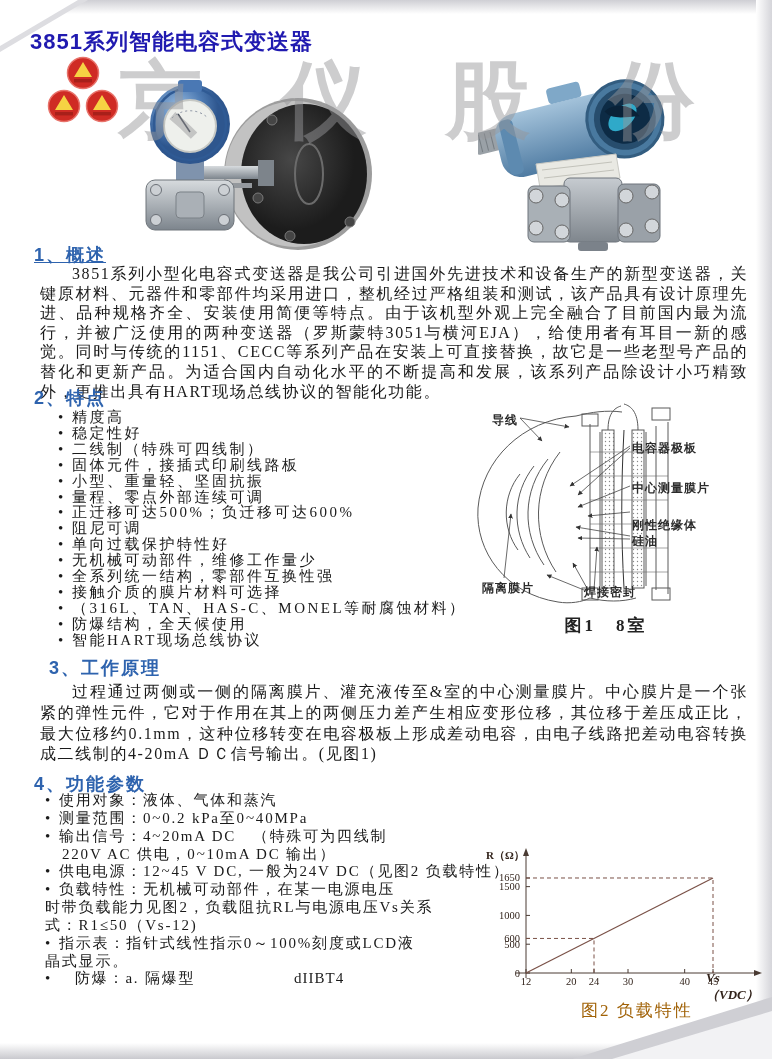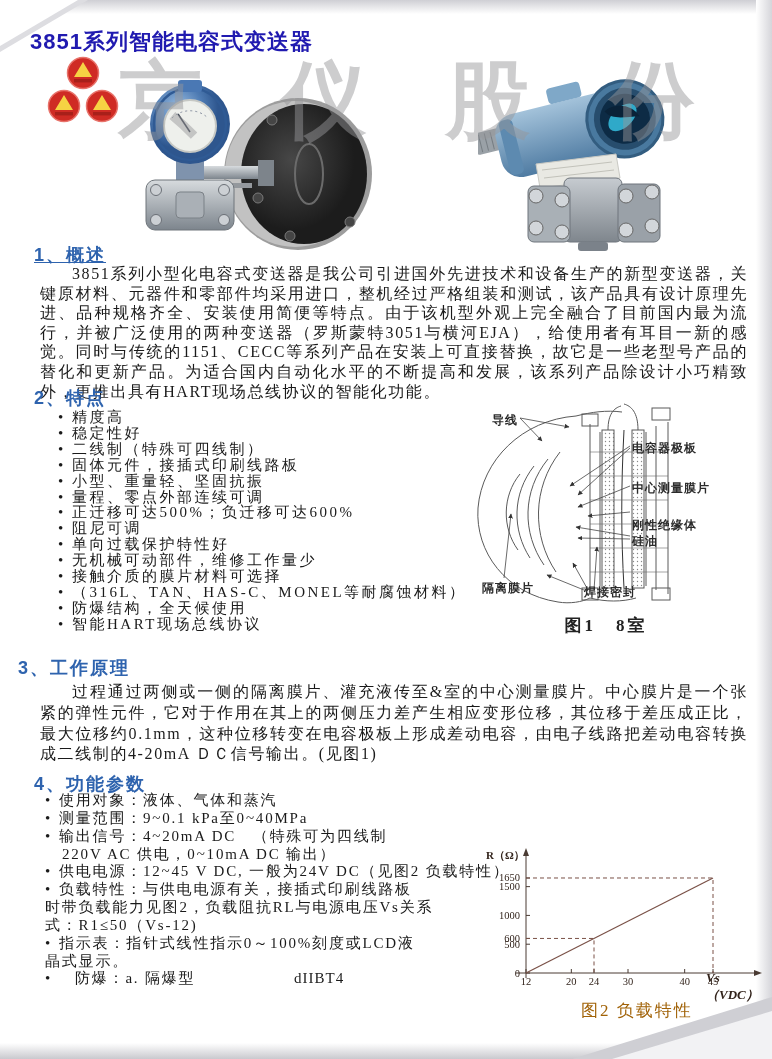--- a/index.html
+++ b/index.html
@@ -18,21 +18,21 @@
   .title{left:30px;top:27px;font-family:"Liberation Sans",sans-serif;font-weight:bold;
          font-size:22px;color:#201ab0;letter-spacing:1px;white-space:nowrap;z-index:7;}
   .watermark{left:118px;top:44px;font-family:"Liberation Sans",sans-serif;font-weight:bold;
          font-size:84px;color:#97979a;opacity:.48;letter-spacing:80px;white-space:nowrap;z-index:6;}
   .logo{left:46px;top:56px;z-index:7;}
   .photo-left{left:112px;top:80px;z-index:2;}
   .photo-right{left:478px;top:66px;z-index:2;}
   
   .sh{font-family:"Liberation Sans",sans-serif;font-weight:bold;font-size:18px;color:#2e63ae;
       letter-spacing:2px;white-space:nowrap;z-index:3;}
-  .h1{left:34px;top:243px;text-decoration:underline;} .h2{left:34px;top:386px;} .h3{left:18px;top:656px;} .h4{left:34px;top:772px;}
+  .h1{left:34px;top:243px;text-decoration:underline;} .h2{left:34px;top:386px;} .h3{left:49px;top:656px;} .h4{left:34px;top:772px;}
   
   .para{width:708px;text-align:justify;text-indent:2em;letter-spacing:1.6px;z-index:3;}
   .p1{left:40px;top:264px;font-size:16px;line-height:19.6px;}
   .p3{left:40px;top:682px;font-size:16px;line-height:20.8px;}
   
   .flist{left:58px;top:410px;list-style:none;margin:0;padding:0;z-index:3;}
   .flist li{font-size:15px;line-height:15.9px;letter-spacing:2.5px;white-space:nowrap;}
   .blt{display:inline-block;width:14px;letter-spacing:0;}
   
   .plist{left:45px;top:792px;z-index:3;}
@@ -185,20 +185,21 @@
   <li><span class="blt">•</span><span>精度高</span></li>
   <li><span class="blt">•</span><span>稳定性好</span></li>
   <li><span class="blt">•</span><span>二线制（特殊可四线制）</span></li>
   <li><span class="blt">•</span><span>固体元件，接插式印刷线路板</span></li>
   <li><span class="blt">•</span><span>小型、重量轻、坚固抗振</span></li>
   <li><span class="blt">•</span><span>量程、零点外部连续可调</span></li>
   <li><span class="blt">•</span><span>正迁移可达500%；负迁移可达600%</span></li>
   <li><span class="blt">•</span><span>阻尼可调</span></li>
   <li><span class="blt">•</span><span>单向过载保护特性好</span></li>
   <li><span class="blt">•</span><span>无机械可动部件，维修工作量少</span></li>
+  <li><span class="blt">•</span><span>全系列统一结构，零部件互换性强</span></li>
   <li><span class="blt">•</span><span>接触介质的膜片材料可选择</span></li>
   <li><span class="blt">•</span><span>（316L、TAN、HAS-C、MONEL等耐腐蚀材料）</span></li>
   <li><span class="blt">•</span><span>防爆结构，全天候使用</span></li>
   <li><span class="blt">•</span><span>智能HART现场总线协议</span></li>
 </ul>
 
 <div class="abs fig1">
   <svg width="298" height="225" viewBox="0 0 298 225" style="position:absolute;left:0;top:0;">
     <defs>
       <marker id="ah" markerWidth="7" markerHeight="7" refX="5.5" refY="3" orient="auto">
@@ -263,25 +264,25 @@
   <span class="flab" style="left:128px;top:188px;">焊接密封</span>
   <span class="figcap">图1　8室</span>
 </div>
 
 <div class="abs sh h3">3、工作原理</div>
 <div class="abs para p3">过程通过两侧或一侧的隔离膜片、灌充液传至&amp;室的中心测量膜片。中心膜片是一个张紧的弹性元件，它对于作用在其上的两侧压力差产生相应变形位移，其位移于差压成正比，最大位移约0.1mm，这种位移转变在电容极板上形成差动电容，由电子线路把差动电容转换成二线制的4-20mA ＤＣ信号输出。(见图1)</div>
 
 <div class="abs sh h4">4、功能参数</div>
 <div class="abs plist">
   <div class="l4 b"><span class="blt">•</span><span>使用对象：液体、气体和蒸汽</span></div>
-  <div class="l4 b"><span class="blt">•</span><span>测量范围：9~0.1 kPa至0~40MPa</span></div>
+  <div class="l4 b"><span class="blt">•</span><span>测量范围：0~0.2 kPa至0~40MPa</span></div>
   <div class="l4 b"><span class="blt">•</span><span>输出信号：4~20mA DC　（特殊可为四线制</span></div>
   <div class="l4 i1"><span>220V AC 供电，0~10mA DC 输出）</span></div>
   <div class="l4 b"><span class="blt">•</span><span>供电电源：12~45 V DC, 一般为24V DC（见图2 负载特性）</span></div>
-  <div class="l4 b"><span class="blt">•</span><span>负载特性：与供电电源有关，接插式印刷线路板</span></div>
+  <div class="l4 b"><span class="blt">•</span><span>负载特性：无机械可动部件，在某一电源电压</span></div>
   <div class="l4"><span>时带负载能力见图2，负载阻抗RL与电源电压Vs关系</span></div>
   <div class="l4"><span>式：R1≤50（Vs-12)</span></div>
   <div class="l4 b"><span class="blt">•</span><span>指示表：指针式线性指示0～100%刻度或LCD液</span></div>
   <div class="l4"><span>晶式显示。</span></div>
   <div class="l4 b"><span class="blt">•</span><span class="lbl">防爆：a. 隔爆型</span><span class="val">dIIBT4</span></div>
 </div>
 
 <div class="abs chart">
   <span class="ylab">R（Ω）</span>
   <svg width="322" height="152" viewBox="0 0 322 152" style="position:absolute;left:0;top:0;">

